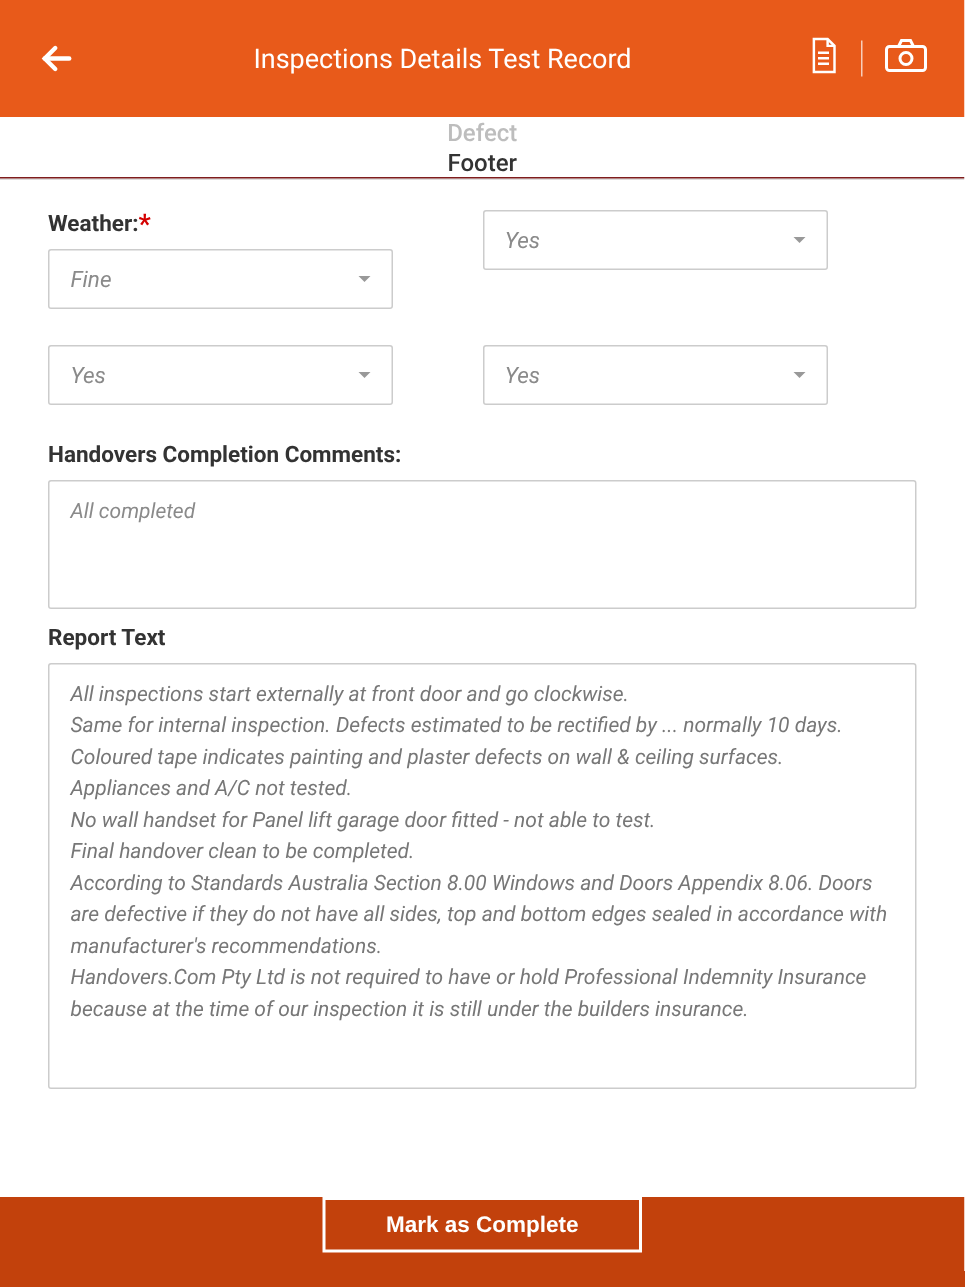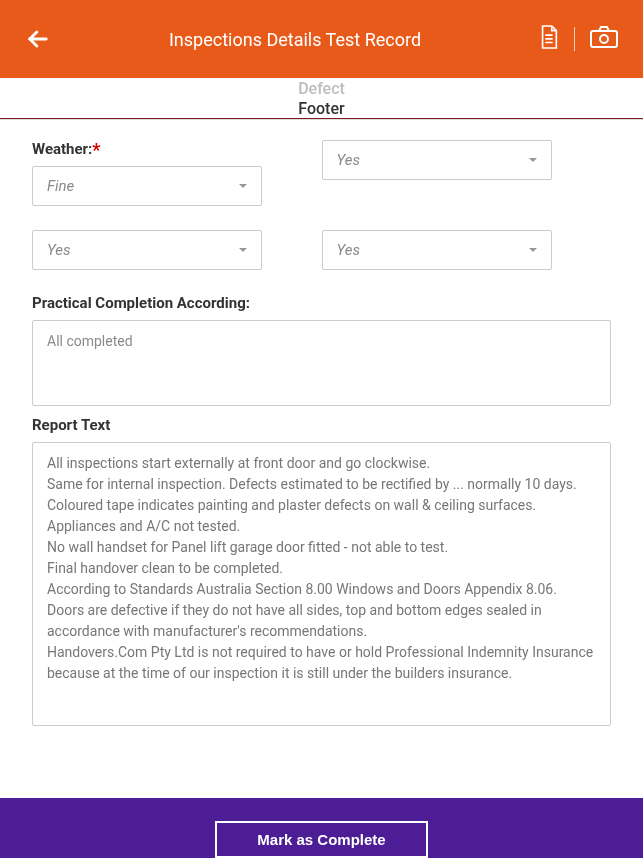--- a/index.html
+++ b/index.html
@@ -60,29 +60,29 @@
   border-left: 4px solid transparent;
   border-right: 4px solid transparent;
   border-top: 4px solid #999;
 }
 
 .full-label { font-weight: 700; font-size: 15px; color: #333; margin: 6px 0 8px; display: block; }
 .textarea {
   width: 100%; border: 1px solid #ccc;
   border-radius: 2px; padding: 10px 14px;
   font-size: 14px; color: #8a8a8a;
-  resize: none; font-family: inherit; line-height: 1.5;
+  resize: none; font-family: inherit; line-height: 1.5; font-style: italic;
 }
 .ta-comments { height: 86px; }
 .ta-report { height: 284px; color: #777; }
 
 .footer-bar {
-  background: #4c1d95;
+  background: #c2410c;
   height: 60px;
-  display: flex; align-items: flex-end; justify-content: center;
+  display: flex; align-items: flex-start; justify-content: center;
 }
 .complete-btn {
   border: 2px solid #fff; background: transparent;
   color: #fff; font-size: 15px; font-weight: 600;
   padding: 8px 40px; cursor: pointer;
 }
 </style>
 </head>
 <body>
 
@@ -144,21 +144,21 @@
       </div>
     </div>
     <div class="field">
       <div class="select">
         <span class="select-val">Yes</span>
         <span class="caret"></span>
       </div>
     </div>
   </div>
 
-  <span class="full-label">Practical Completion According:</span>
+  <span class="full-label">Handovers Completion Comments:</span>
   <textarea class="textarea ta-comments" style="">All completed</textarea>
 
   <span class="full-label" style="">Report Text</span>
   <textarea class="textarea ta-report" style="">All inspections start externally at front door and go clockwise.
 Same for internal inspection. Defects estimated to be rectified by ... normally 10 days.
 Coloured tape indicates painting and plaster defects on wall &amp; ceiling surfaces.
 Appliances and A/C not tested.
 No wall handset for Panel lift garage door fitted - not able to test.
 Final handover clean to be completed.
 According to Standards Australia Section 8.00 Windows and Doors Appendix 8.06. Doors are defective if they do not have all sides, top and bottom edges sealed in accordance with manufacturer's recommendations.

